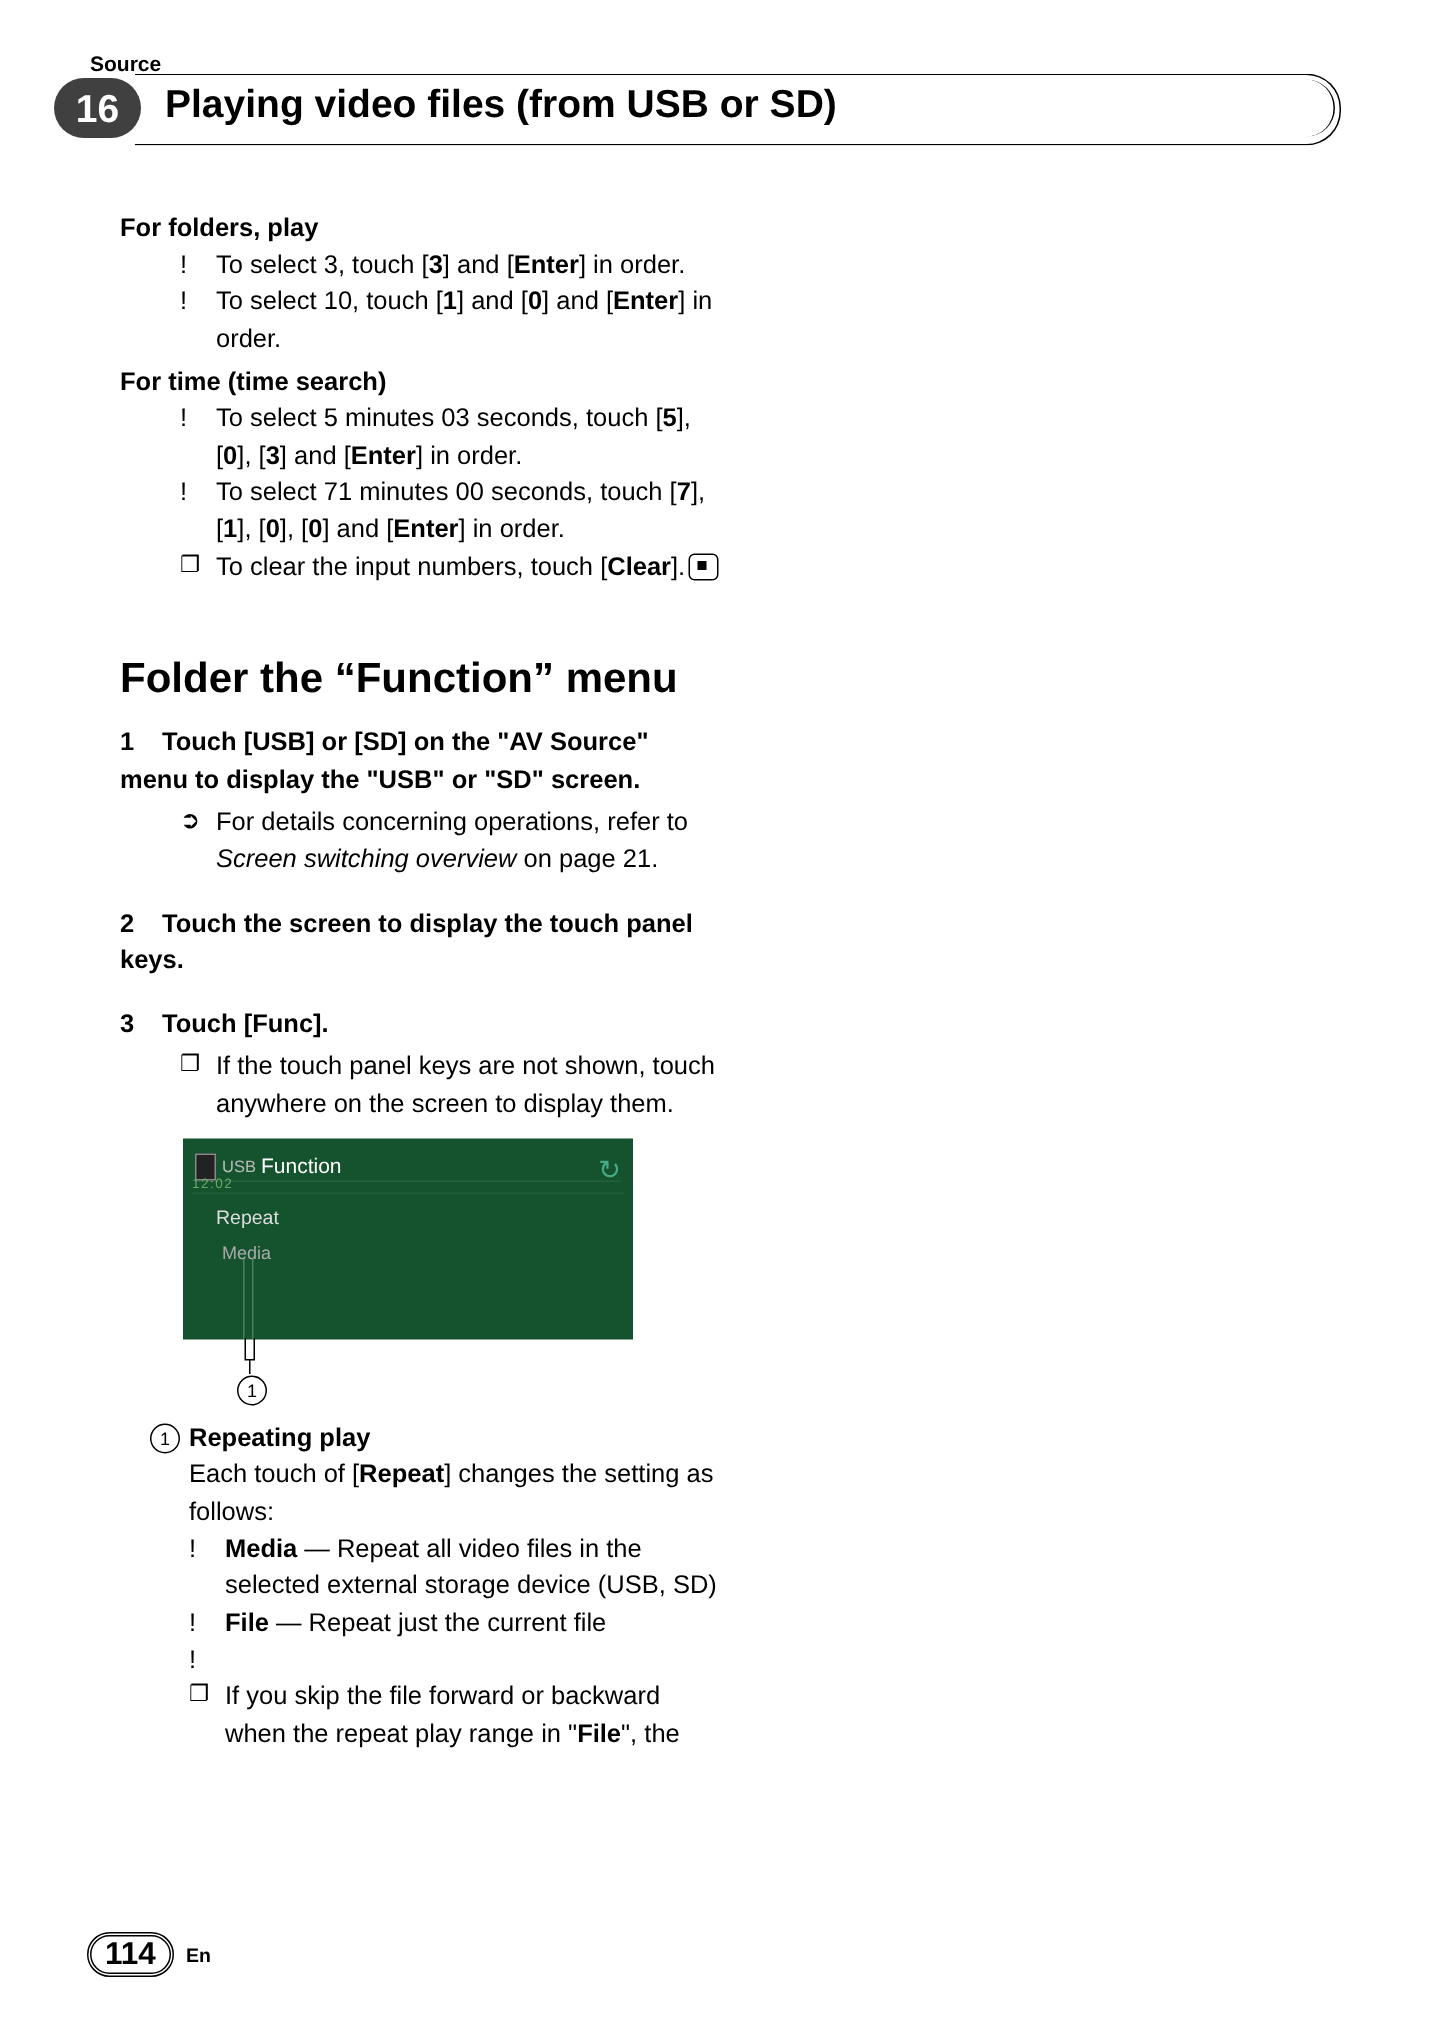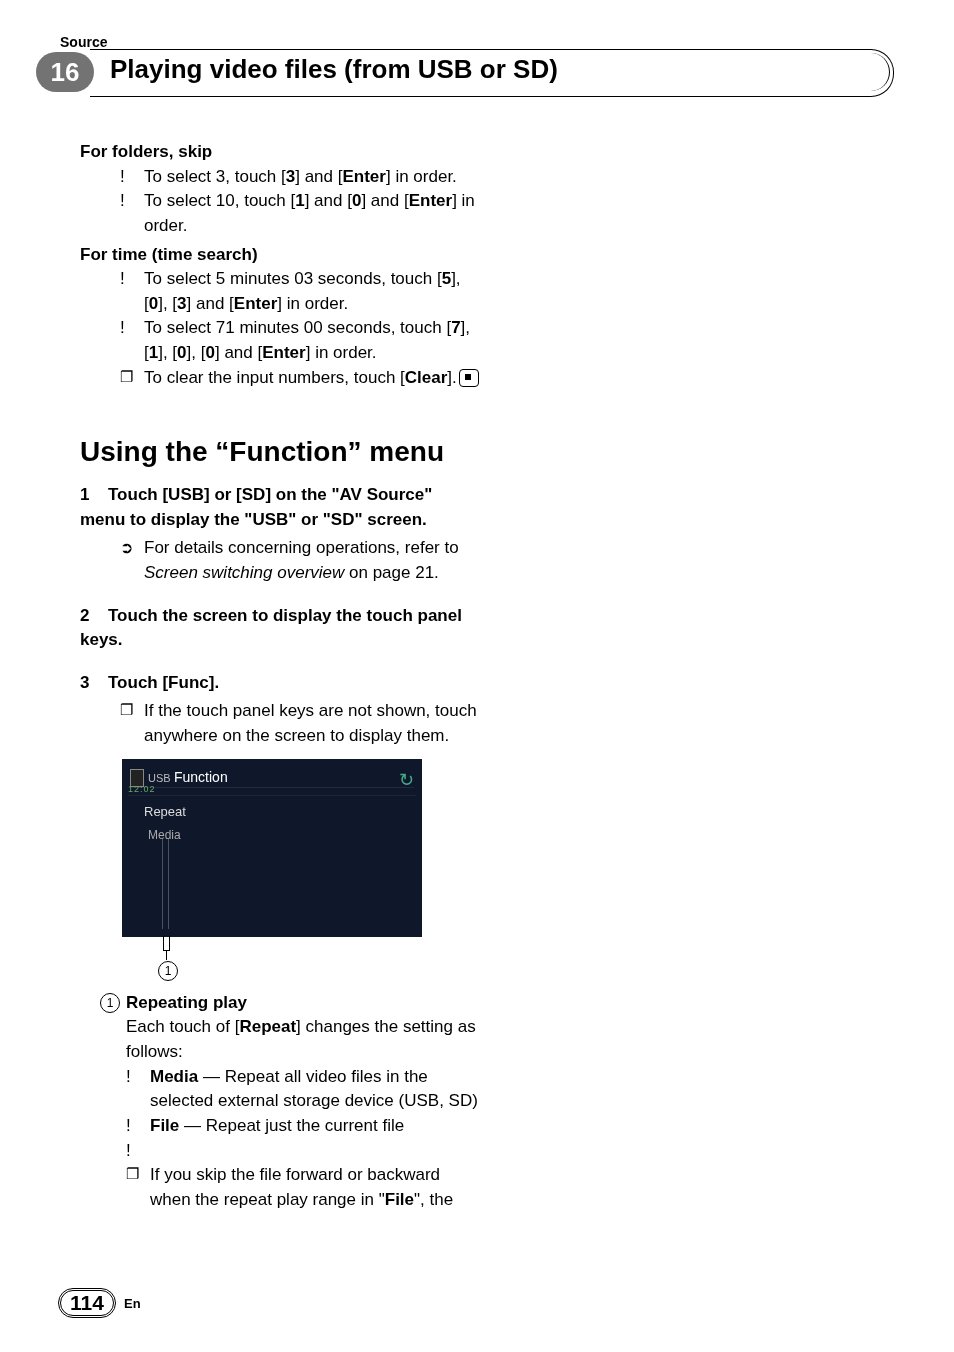--- a/index.html
+++ b/index.html
@@ -26,21 +26,21 @@
     left: 60px;
     font-size: 14px;
     font-weight: bold;
   }
   .chapter-pill {
     position: absolute;
     top: 52px;
     left: 36px;
     width: 58px;
     height: 40px;
-    background: #737373;
+    background: #404040;
     border-radius: 20px;
     color: #fff;
     font-size: 26px;
     font-weight: 700;
     display: flex;
     align-items: center;
     justify-content: center;
     z-index: 3;
   }
   .header-capsule-outer {
@@ -97,22 +97,22 @@
   h2.section {
     font-size: 28px;
     font-weight: 700;
     margin: 42px 0 8px 0;
   }
   .step { margin: 10px 0 4px 0; font-weight: 700; }
   .stepnum { display: inline-block; width: 28px; }
   .italic { font-style: italic; }
   .screenshot {
     width: 300px;
-    height: 178px;
-    background: #0f172a;
+    height: 134px;
+    background: #14532d;
     margin: 10px 0 0 42px;
     position: relative;
     color: #ccc;
     font-size: 14px;
     overflow: hidden;
   }
   .screenshot .usb-icon {
     position: absolute; top: 10px; left: 8px; width: 12px; height: 16px;
     border: 1px solid #888; background: #222;
   }
@@ -187,21 +187,21 @@
   <div class="chapter-label">Source</div>
   <div class="chapter-pill">16</div>
   <div class="header-capsule-outer"></div>
   <div class="header-capsule-inner"></div>
   <div class="header-title">Playing video files (from USB or SD)</div>
 
   <div class="content">
 
     <div class="col col-left">
 
-      <div class="bold">For folders, skip</div>
+      <div class="bold">For folders, play</div>
 
       <div class="bullet-row">
         <div class="dot">!</div>
         <div>
           <span>To select 3, touch [</span><span class="bold">3</span><span>] and [</span><span class="bold">Enter</span><span>] in order.</span>
         </div>
       </div>
 
       <div class="bullet-row">
         <div class="dot">!</div>
@@ -227,21 +227,21 @@
       </div>
 
       <div class="note-row">
         <div class="sym">❐</div>
         <div>
           <span>To clear the input numbers, touch [</span><span class="bold">Clear</span><span>].</span><span class="end-icon"></span>
         </div>
       </div>
 
       <h2 class="section">
-        <span>Using the “</span><span style="font-family: 'Arial Narrow', Arial; font-weight:700">Function</span><span>” menu</span>
+        <span>Folder the “</span><span style="font-family: 'Arial Narrow', Arial; font-weight:700">Function</span><span>” menu</span>
       </h2>
 
       <div class="step">
         <span class="stepnum">1</span><span>Touch [USB] or [SD] on the "AV Source" menu to display the "USB" or "SD" screen.</span>
       </div>
       <div class="ref-row">
         <div class="sym">➲</div>
         <div>
           <span>For details concerning operations, refer to </span><span class="italic">Screen switching overview</span><span> on page 21.</span>
         </div>

